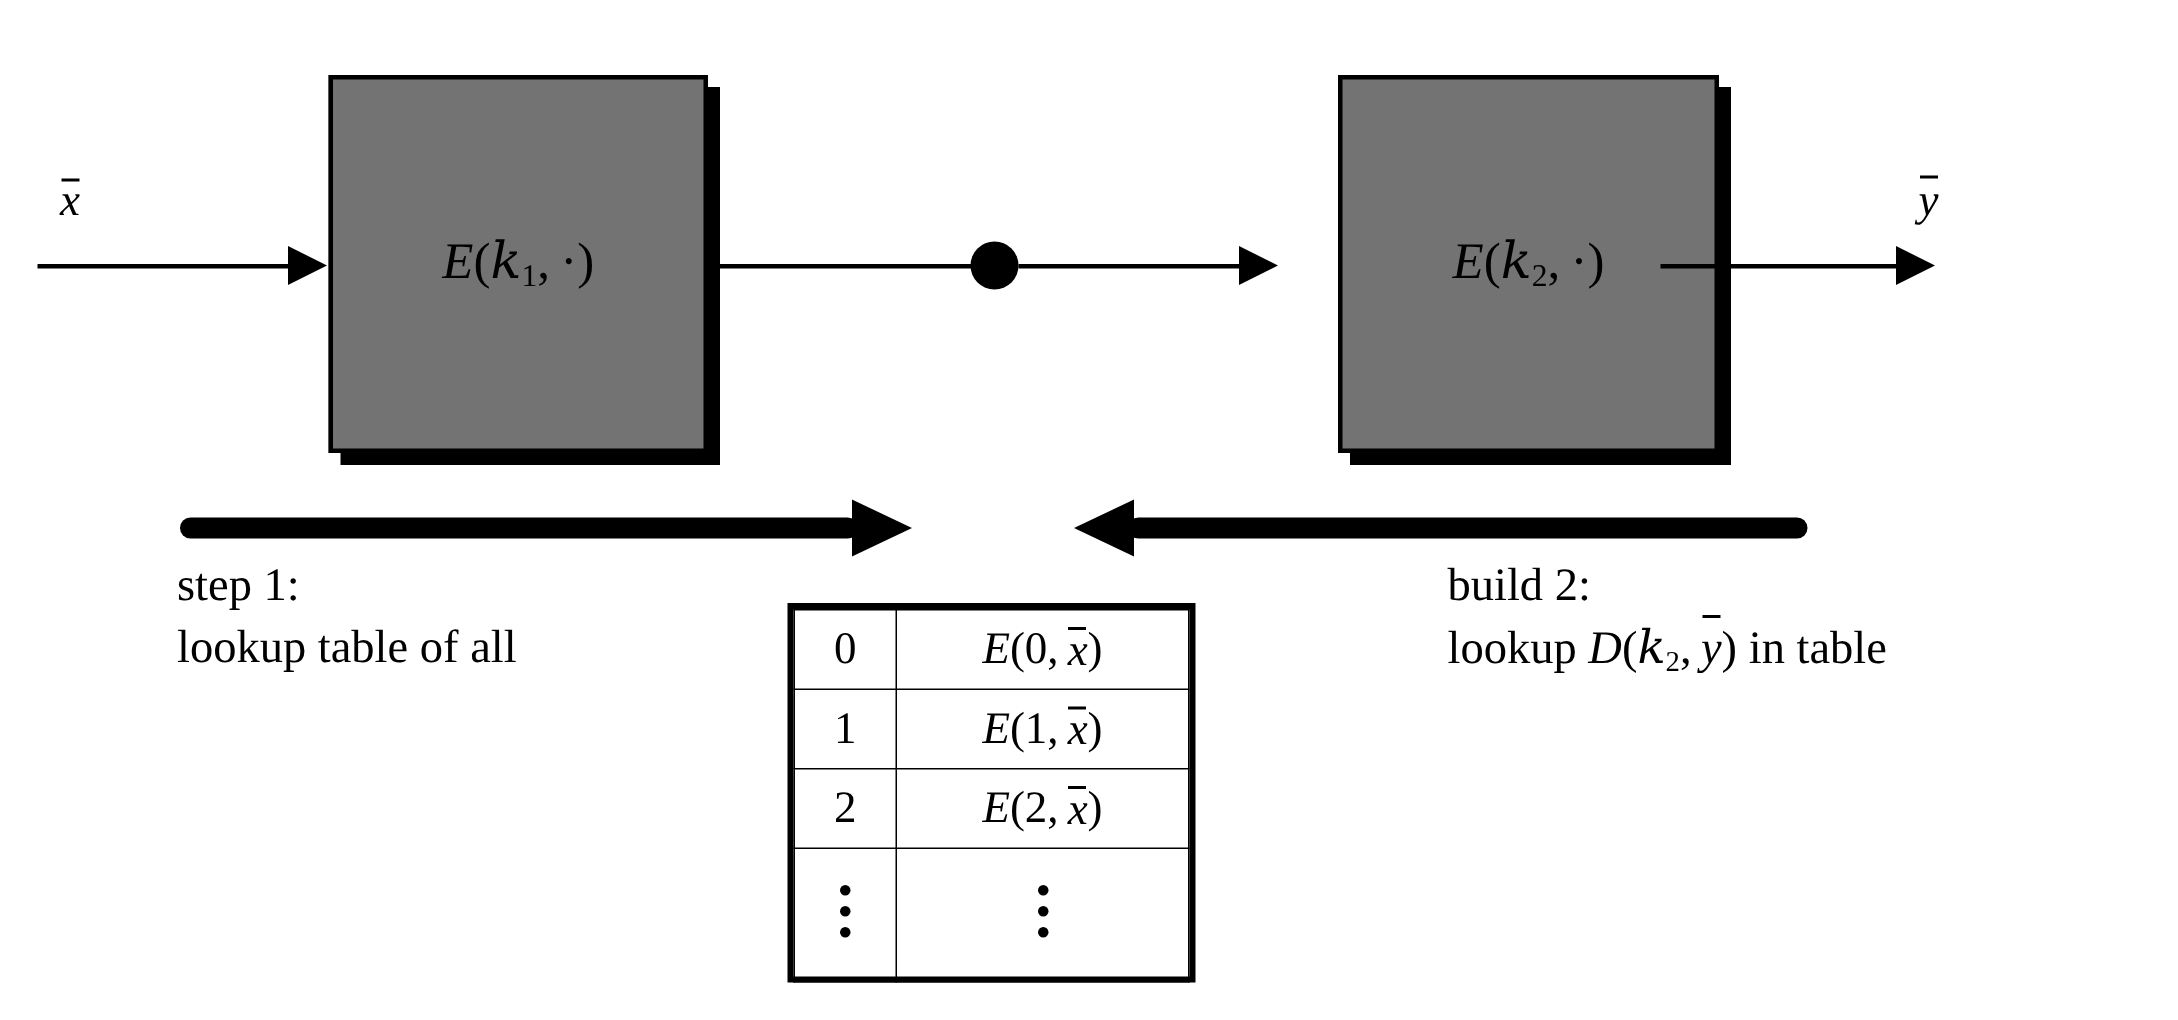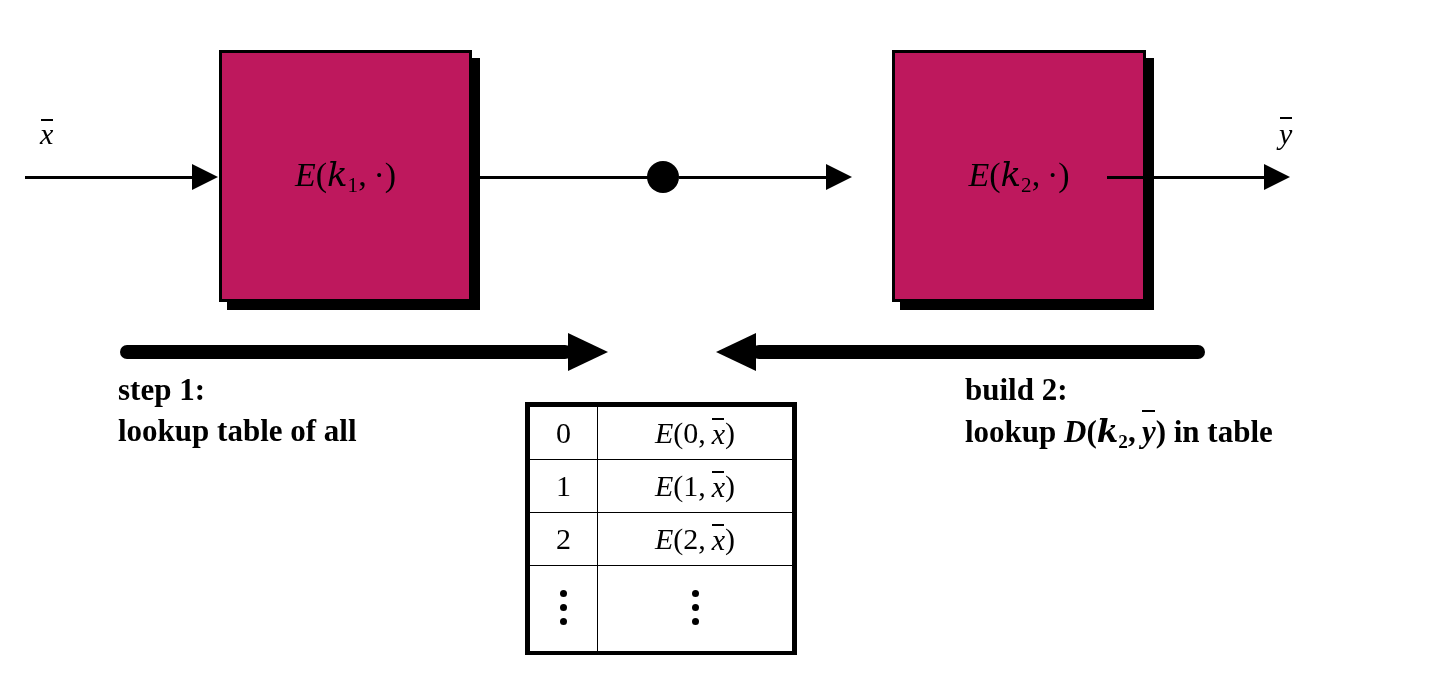--- a/index.html
+++ b/index.html
@@ -15,21 +15,21 @@
     position: relative;
     width: 1452px;
     height: 680px;
     background: #ffffff;
     overflow: hidden;
   }
 
   
   .cipher-box {
     position: absolute;
-    background: #be185d;
+    background: #737373;
     border: 3px solid #000000;
     box-shadow: 8px 8px 0 0 #000000;
     box-sizing: border-box;
     display: flex;
     align-items: center;
     justify-content: center;
   }
   .cipher-label {
     font-size: 34px;
     font-style: italic;
@@ -122,21 +122,20 @@
     border-bottom: 19px solid transparent;
     border-right: 40px solid #000000;
   }
 
   
   .step-caption {
     position: absolute;
     font-size: 31px;
     line-height: 1.32;
     white-space: nowrap;
-    font-weight: bold;
   }
   .step-caption .cap-line { display: block; }
 
   
   .lookup-table {
     position: absolute;
     border: 4px solid #000000;
     box-sizing: border-box;
     background: #ffffff;
     border-collapse: collapse;

